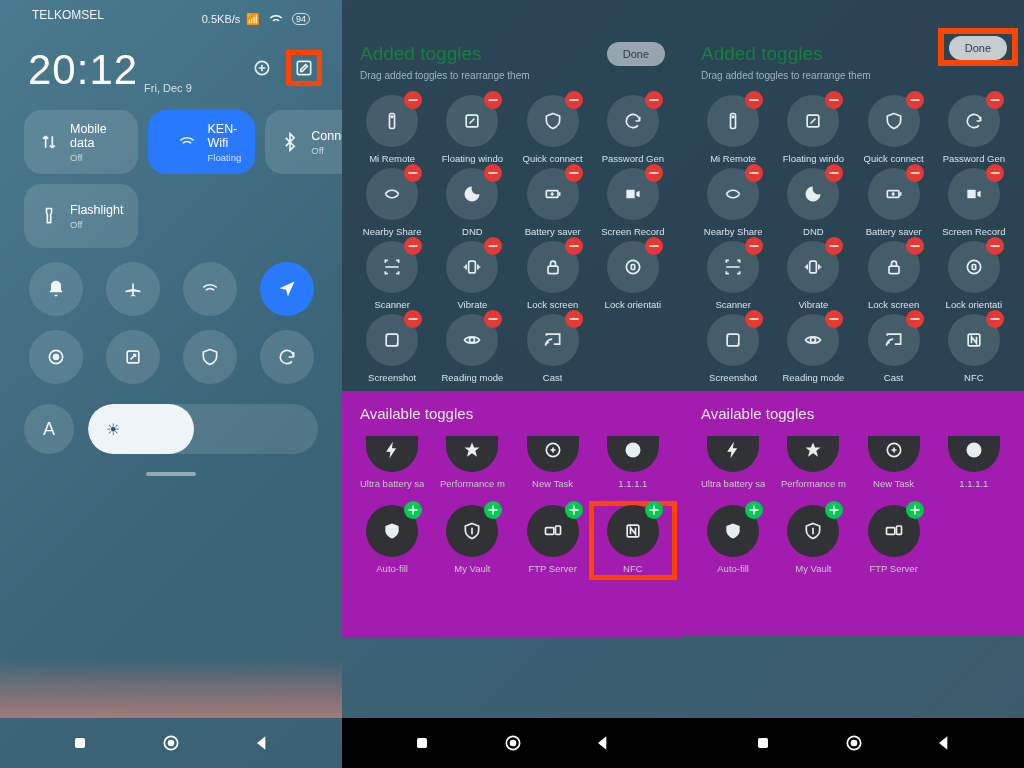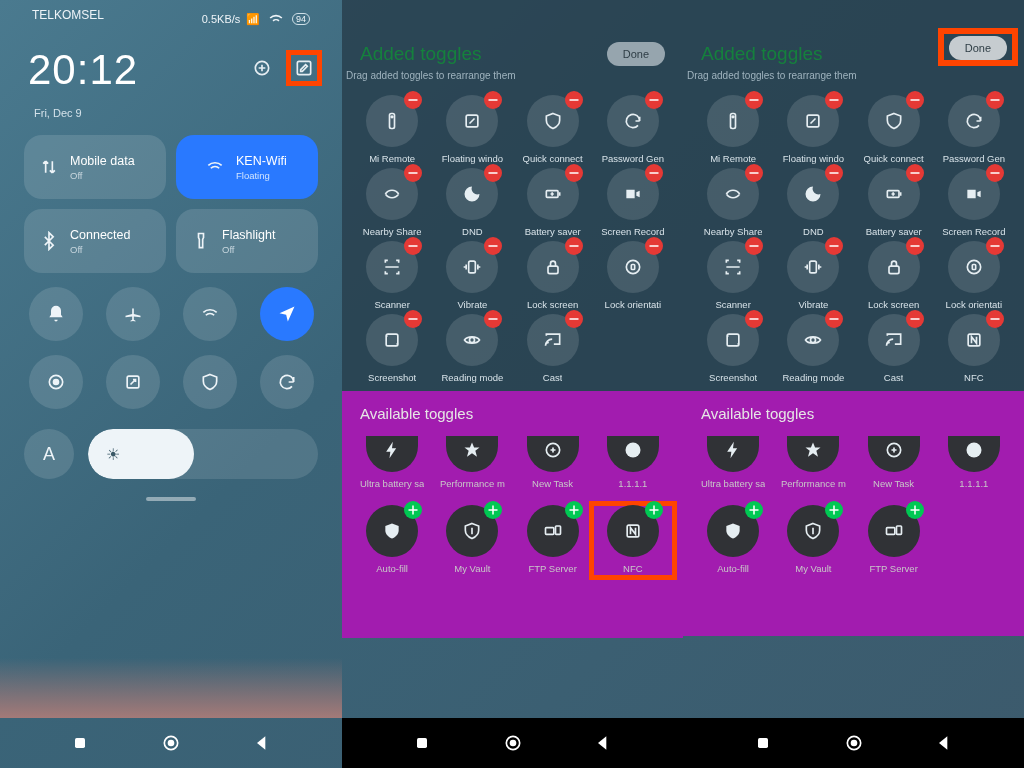--- a/index.html
+++ b/index.html
@@ -8,21 +8,21 @@
   .pane.p1 { flex:0 0 342px; }
   
   .status-row { display:flex; justify-content:space-between; padding:8px 32px 0; color:#eef4f8; font-size:12px; align-items:flex-start;}
   .status-right { display:flex; gap:6px; align-items:center; font-size:11px;}
   .clock-row { display:flex; justify-content:space-between; align-items:flex-start; padding:16px 20px 16px 28px; color:#fff;}
   .clock { font-size:42px; font-weight:300; letter-spacing:1px;}
   .date { font-size:11px; color:#d4e2ea; margin-left:6px; margin-top:13px;}
   .clock-icons { display:flex; gap:6px; margin-top:4px;}
   .icon-btn { width:36px; height:36px; display:flex; align-items:center; justify-content:center; color:#e5edf2; }
   .red-box { border:5px solid #ff4400; }
-  .tile-grid { display:grid; grid-template-columns:1fr 1fr; gap:10px; padding:0 24px; }
+  .tile-grid { display:grid; grid-template-columns:1fr 1fr 1fr; gap:10px; padding:0 24px; }
   .tile { background:rgba(255,255,255,0.13); border-radius:18px; height:64px; display:flex; align-items:center; padding:0 14px; gap:10px;}
   .tile.active { background:#2979ff;padding-left:28px; }
   .tile-label { font-size:12.5px; color:#fff;}
   .tile-sub { font-size:9.5px; color:#c7d6de; margin-top:2px;}
   .tile.active .tile-sub { color:#d0e4ff; }
   .tile-icon { width:22px; height:22px; display:flex; align-items:center; justify-content:center; color:#eef4f8; flex-shrink:0;}
   .small-grid { display:grid; grid-template-columns: repeat(4, 1fr); gap:14px; padding:14px 24px;}
   .circle { width:54px; height:54px; border-radius:50%; background:rgba(255,255,255,0.13); display:flex; align-items:center; justify-content:center; color:#eef4f8; justify-self:center;}
   .circle.blue { background:#2979ff; color:#fff;}
   .bottom-row { display:flex; align-items:center; gap:14px; padding:6px 24px 0;}
@@ -33,21 +33,21 @@
   
   .navbar { position:absolute; bottom:0; left:0; right:0; height:50px; display:flex; justify-content:space-evenly; align-items:center; background:#000;}
   .pane.p1 .navbar { background:transparent; }
   .nav-btn { width:22px; height:22px; color:#fff; display:flex; align-items:center; justify-content:center;}
   .p1-footer { position:absolute; bottom:50px; left:0; right:0; height:60px; background:linear-gradient(180deg, rgba(40,60,72,0) 0%, #a47a78 100%);}
   
   .edit-top { background:rgba(40,64,78,0.85); padding:14px 0 6px;}
   .edit-hdr { display:flex; justify-content:space-between; align-items:center; padding:28px 18px 4px;}
   .edit-title { font-size:19px; color:#15803d;}
   .done-btn { background:#96a5ae; color:#2e3d45; font-size:11px; border-radius:14px; padding:6px 16px;}
-  .edit-sub { font-size:10px; color:#9fb3be; padding:0 4px 10px;}
+  .edit-sub { font-size:10px; color:#9fb3be; padding:0 18px 10px;}
   .tg-grid { display:grid; grid-template-columns: repeat(4,1fr); row-gap:4px; padding:4px 10px 2px;}
   .tg-grid.cols3 { grid-template-columns: repeat(4,1fr); }
   .tg { display:flex; flex-direction:column; align-items:center;}
   .tg-circ { position:relative; width:52px; height:52px; border-radius:50%; background:rgba(255,255,255,0.13); display:flex; align-items:center; justify-content:center; color:#e6eef2;}
   .badge { position:absolute; top:-4px; right:-4px; width:18px; height:18px; border-radius:50%; display:flex; align-items:center; justify-content:center;}
   .badge.red { background:#e53935; }
   .badge.green { background:#00c853; }
   .badge svg { color:#fff; }
   .tg-label { font-size:9.5px; color:#d8e3e9; margin-top:6px; max-width:70px; white-space:nowrap; overflow:hidden; text-overflow:clip;}
   .avail { background:#a21caf; padding:14px 0 60px; }
@@ -68,21 +68,21 @@
     <div class="status-right">
       <span>0.5KB/s</span>
       <span>📶</span>
       <span><svg viewBox="0 0 24 24" fill="none" stroke="currentColor" stroke-width="2">
             <path d="M5 12a10 10 0 0114 0M8.5 15.5a5 5 0 017 0M12 19h0"></path>
           </svg></span>
       <span style="border:1px solid #cfe0e8;border-radius:6px;padding:0 3px;font-size:9px;">94</span>
     </div>
   </div>
   <div class="clock-row">
-    <div style="display:flex;align-items:flex-start;flex-direction:column;">
+    <div style="display:flex;align-items:flex-end;">
       <span class="clock">20:12</span>
       <span class="date">Fri, Dec 9</span>
     </div>
     <div class="clock-icons">
       <div class="icon-btn">
           <svg viewBox="0 0 24 24" fill="none" stroke="currentColor" stroke-width="2">
             <circle cx="12" cy="12" r="8"></circle>
             <path d="M12 8v8M8 12h8"></path>
           </svg>
         </div>

